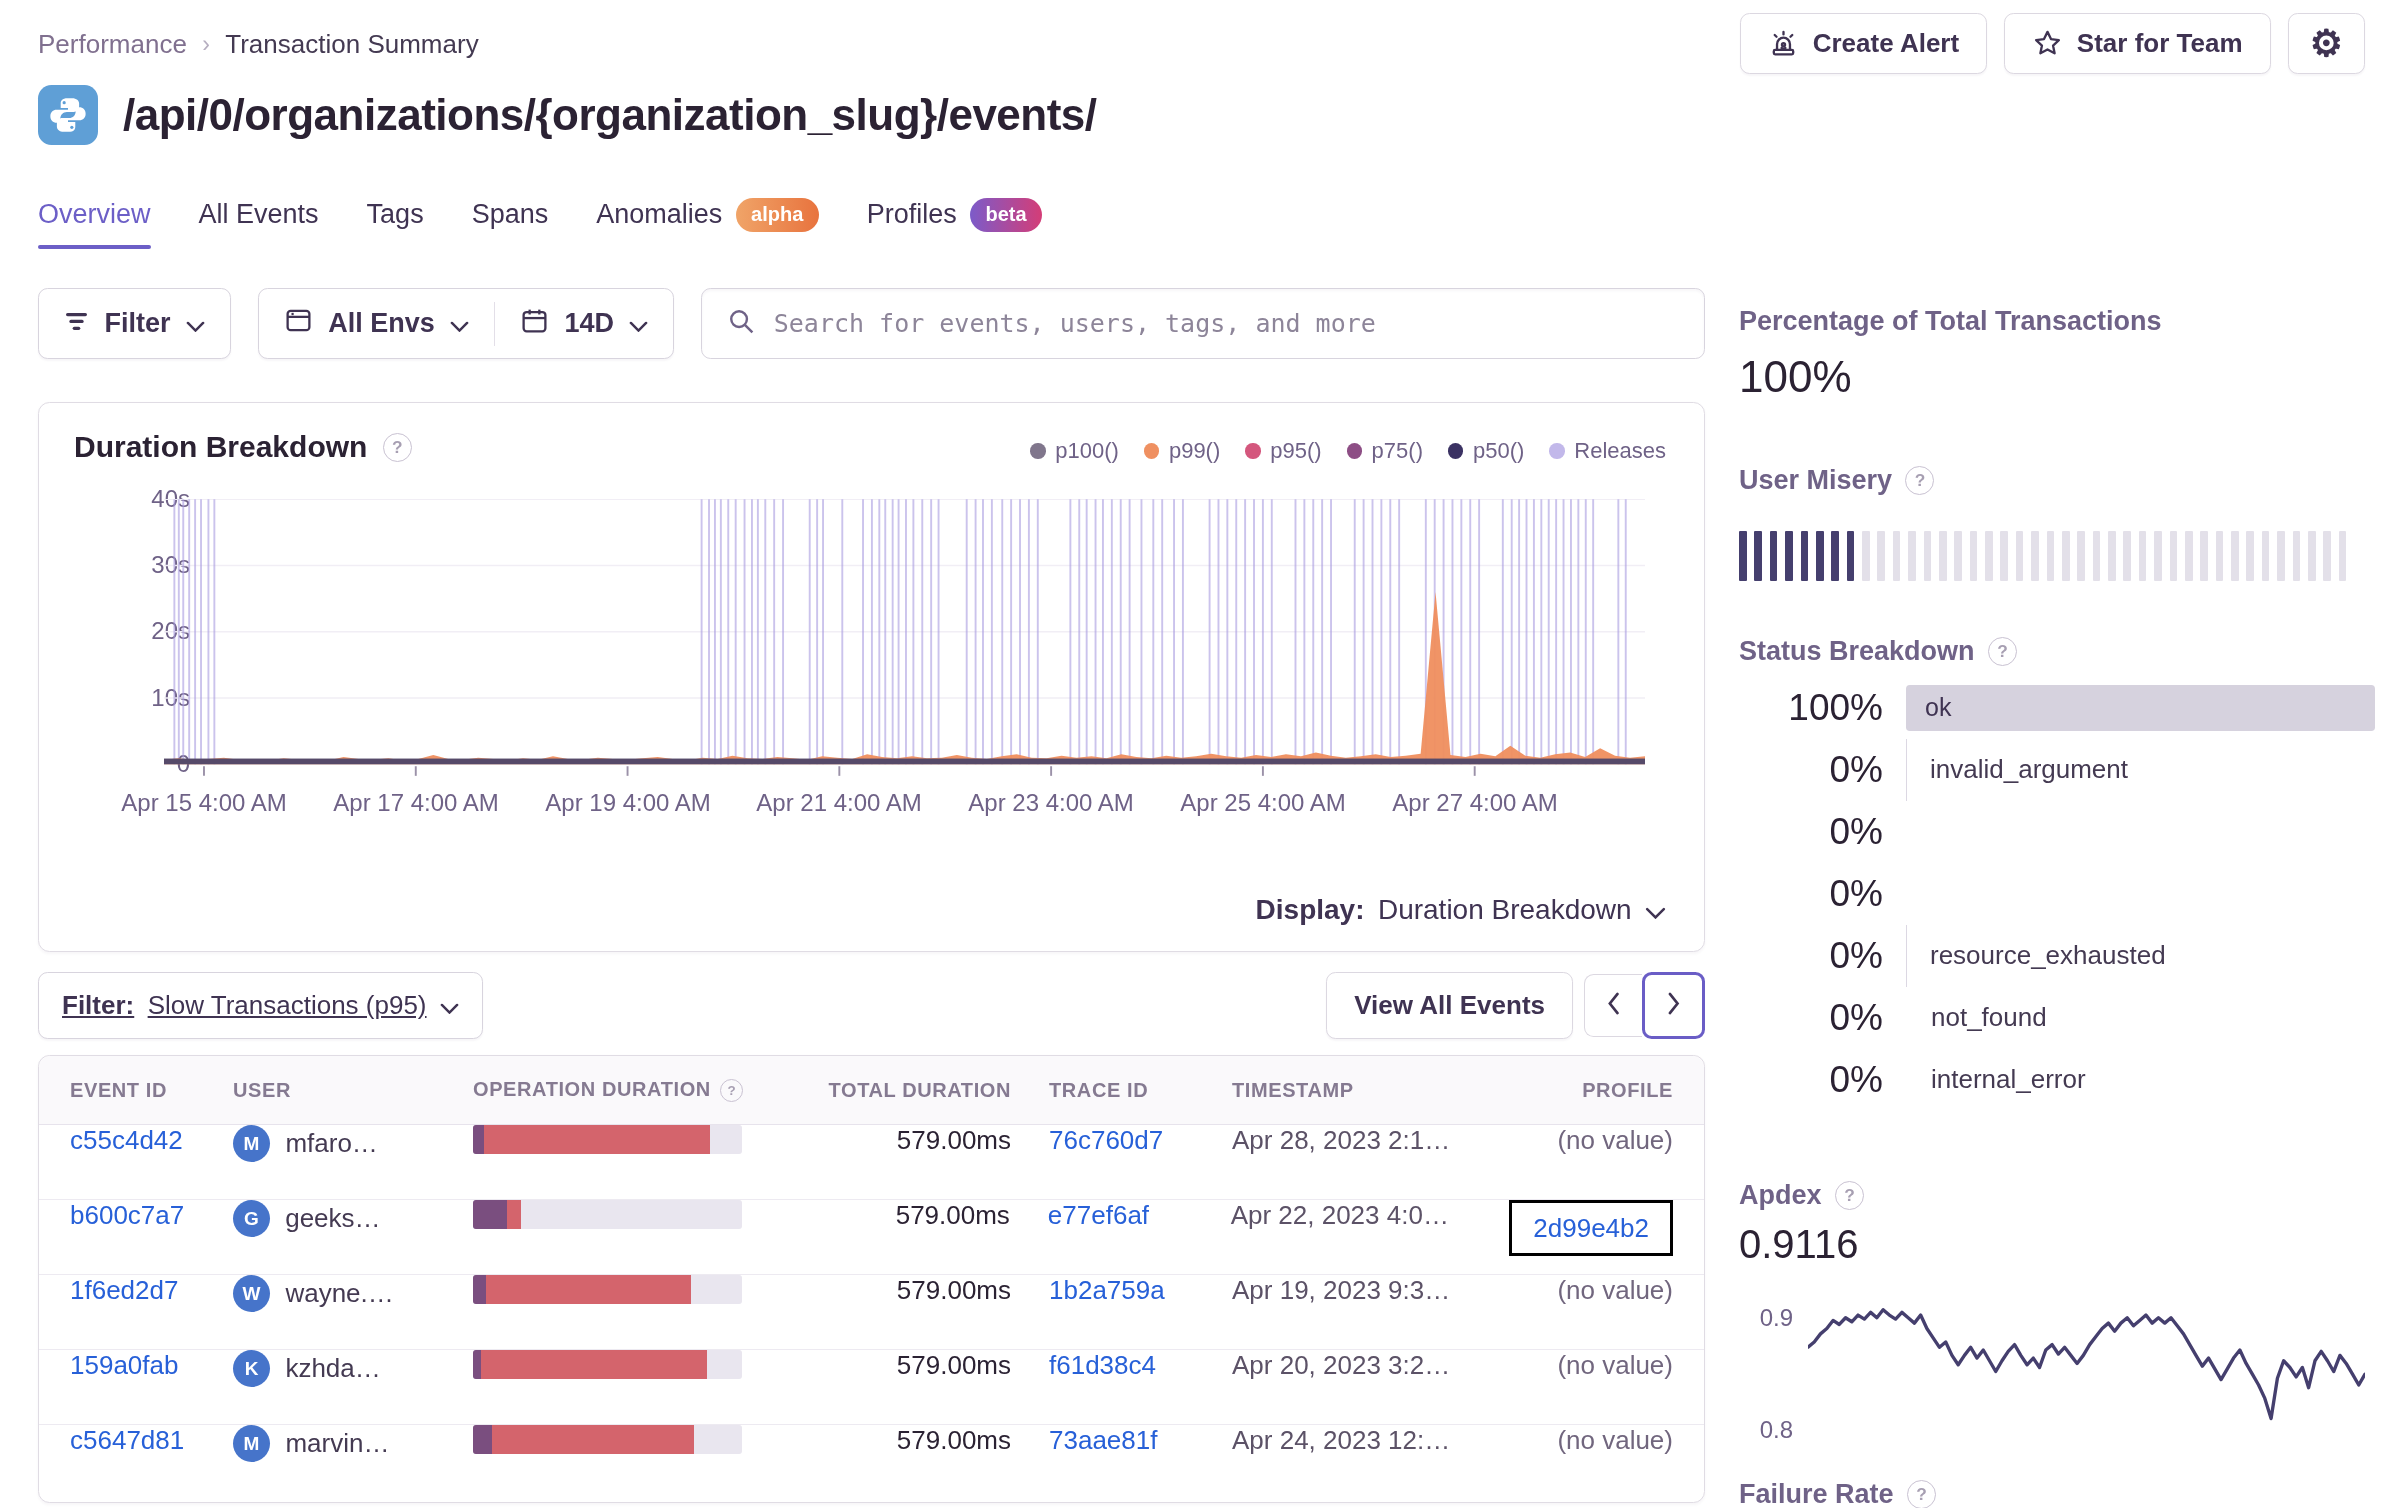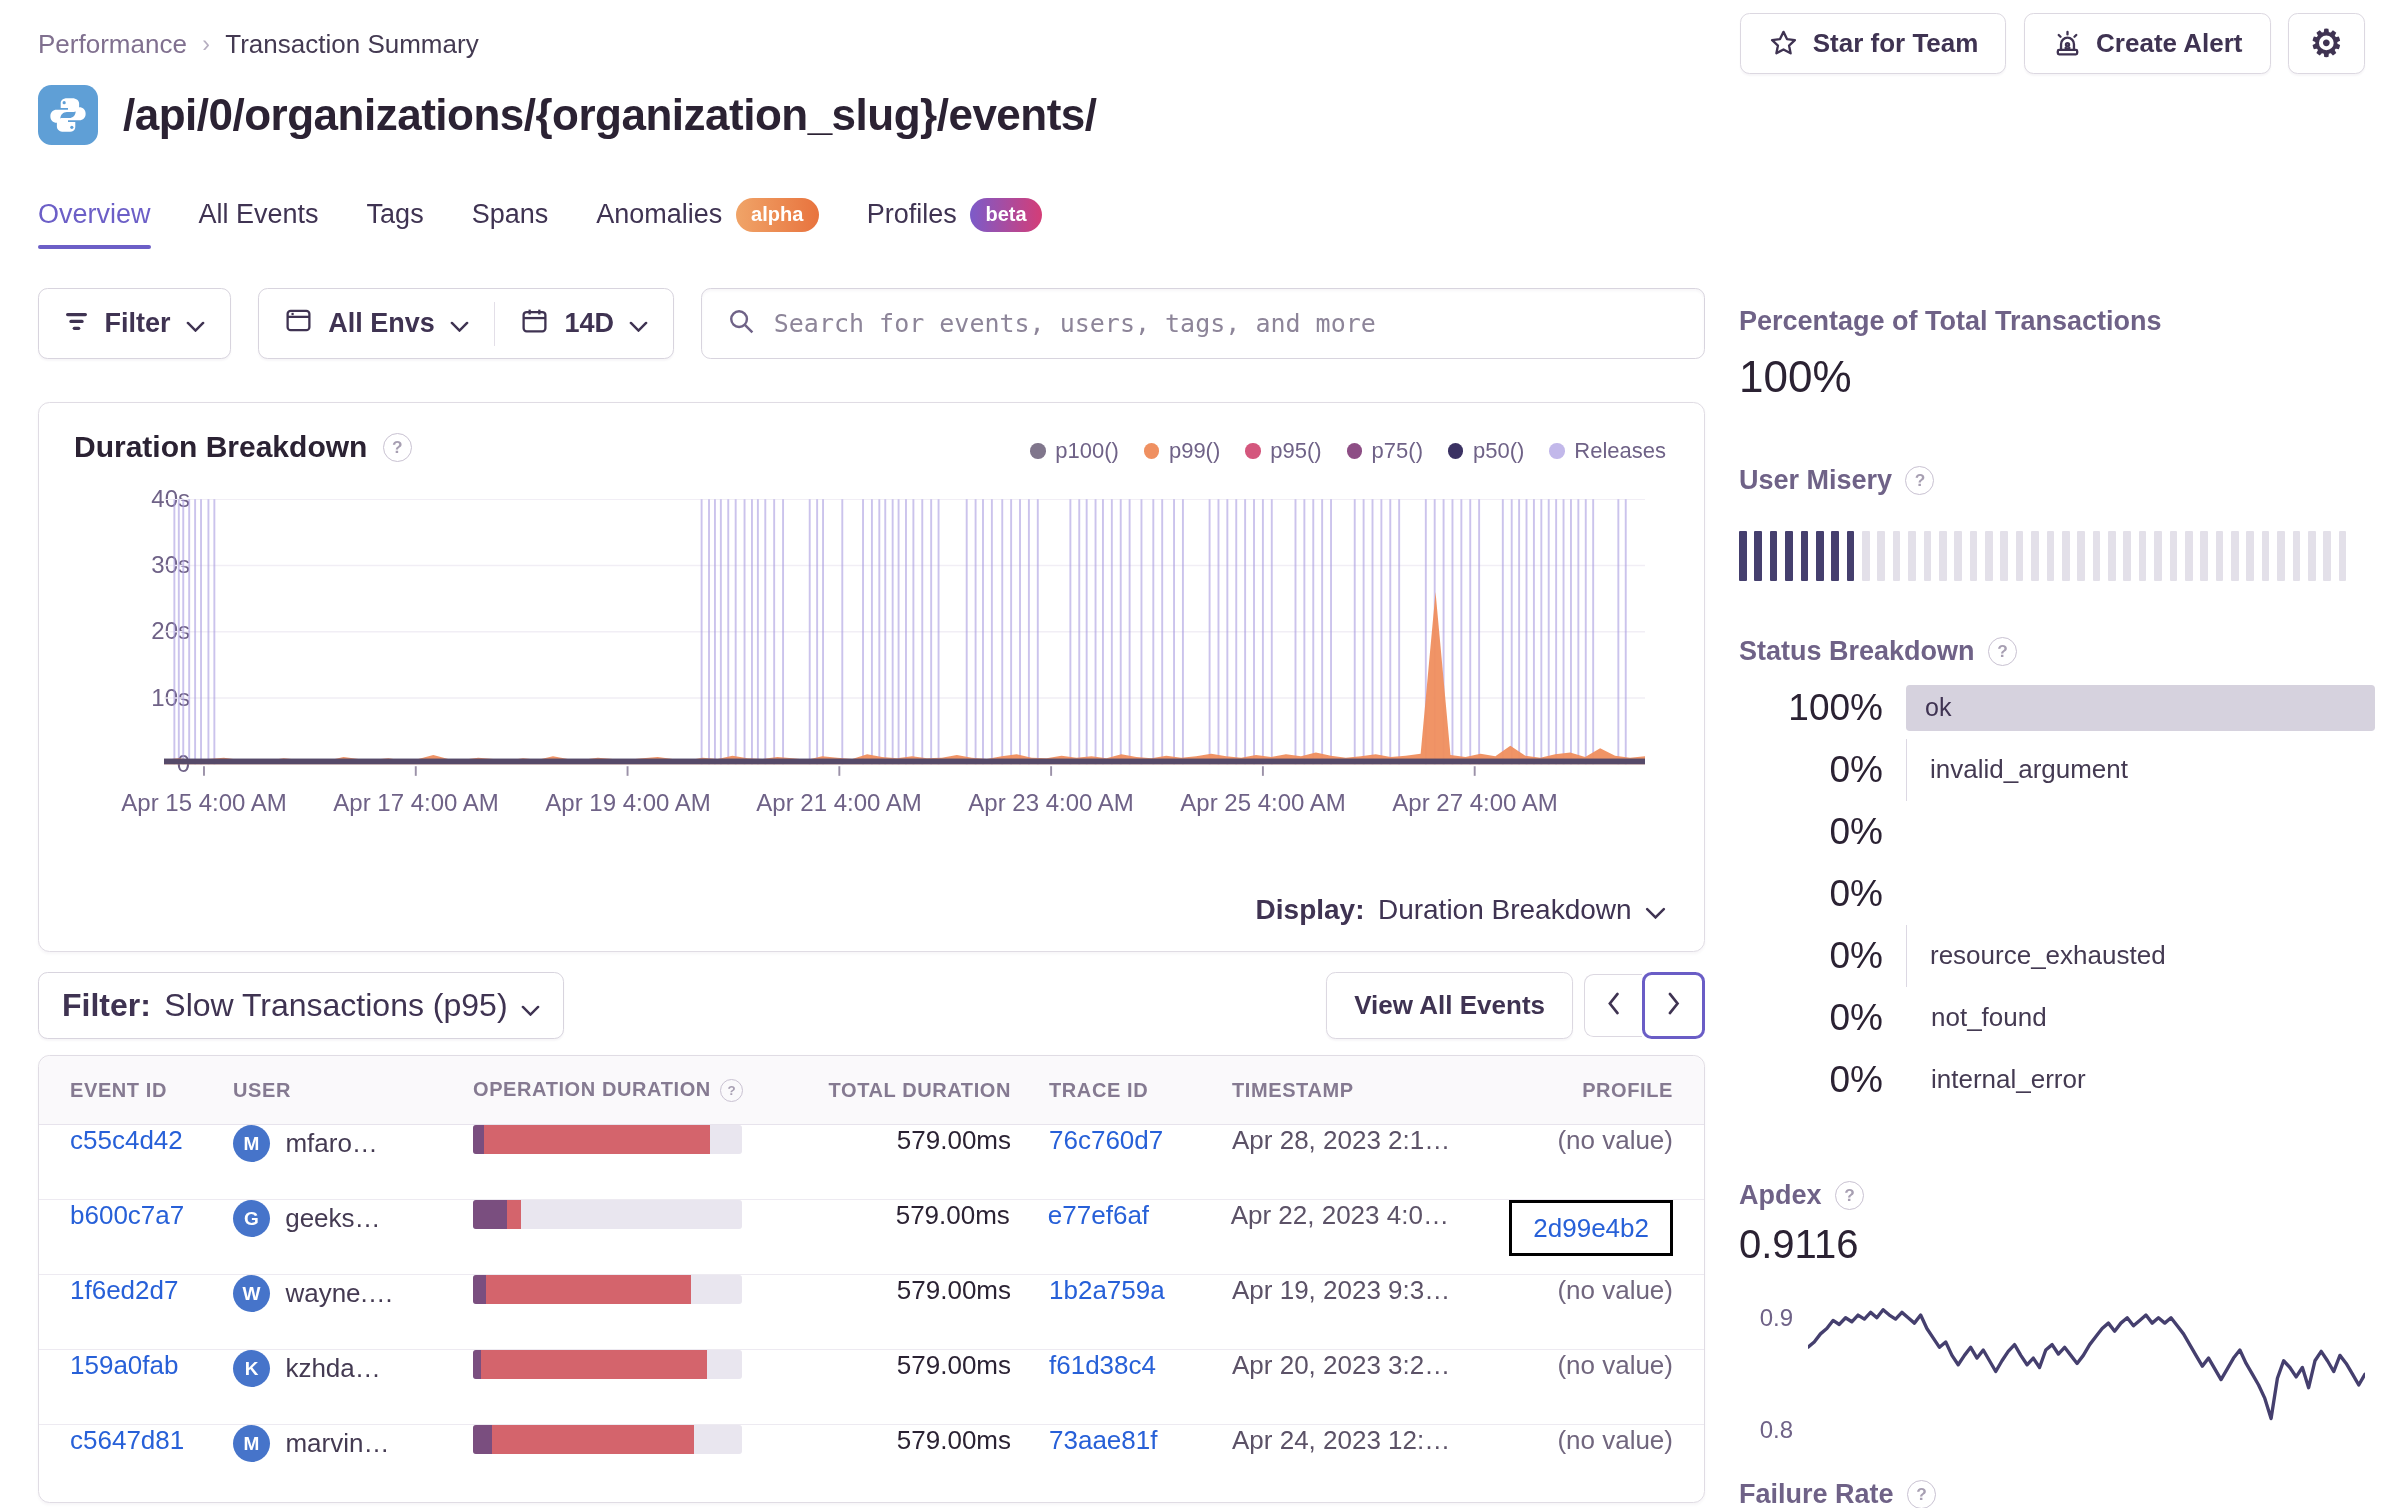--- a/index.html
+++ b/index.html
@@ -61,21 +61,21 @@
 
   .plot-wrap { position:absolute; left:125px; top:96px; width:1481px; height:279px; }
   .ylabels div { position:absolute; right:1514px; width:86px; text-align:right; font-size:24px; color:#6f6287; }
   .xlabels div { position:absolute; top:386px; transform:translateX(-50%); font-size:24px; color:#6f6287; white-space:nowrap; }
   .display-row { position:absolute; right:38px; bottom:25px; display:flex; align-items:center; gap:13.4px; font-size:28px; color:#3f3352; }
   .display-row .lbl { font-weight:700; }
 
   
   .events-toolbar { position:absolute; left:38px; top:972px; width:1667px; display:flex; align-items:center; }
   .etb-left { display:flex; align-items:center; gap:13.4px; height:67px; padding:2px 23px; background:#fff; border:1px solid #d8d4de;
-              border-radius:9.6px; font-size:32px; color:#3f3352; cursor:pointer; box-shadow:0 1.9px 1.9px rgba(45,32,70,0.04); }
+              border-radius:9.6px; font-size:26px; color:#3f3352; cursor:pointer; box-shadow:0 1.9px 1.9px rgba(45,32,70,0.04);text-decoration:underline; }
   .etb-left .lbl { font-weight:700; }
   .etb-right { margin-left:auto; display:flex; align-items:center; gap:11px; }
   .pager { display:flex; align-items:center; }
   .pager-btn { width:58px; height:63px; background:#fff; border:1px solid #dcd8e1; display:flex; align-items:center; justify-content:center; cursor:pointer; }
   .pager-prev { border-radius:9.6px 0 0 9.6px; border-right:none; }
   .pager-next { border-radius:9.6px; border:3.8px solid #6a5dc6; width:63px; height:67px; }
 
   
   .table-card { left:38px; top:1055px; width:1667px; height:448px; overflow:hidden; }
   .thead { display:flex; align-items:center; height:69px; padding:0 31px; background:#faf9fb; border-bottom:1px solid #e7e3ec;
@@ -128,39 +128,39 @@
 
   <div class="breadcrumb">
     <span class="crumb-muted">Performance</span>
     <span class="crumb-sep">›</span>
     <span class="crumb-current">Transaction Summary</span>
   </div>
 
   <div class="header-actions">
     <div class="btn">
       <span>
-        <svg width="31" height="31" viewBox="0 0 24 24" fill="none" stroke="#3f3352" stroke-width="1.8" stroke-linejoin="round">
-          <path d="M12 3l2.7 5.6 6.1.8-4.5 4.2 1.2 6-5.5-3-5.5 3 1.2-6L3.2 9.4l6.1-.8z"></path>
-        </svg>
-      </span>
-      <span>Star for Team</span>
-    </div>
-    <div class="btn">
-      <span>
         <svg width="31" height="31" viewBox="0 0 24 24" fill="none" stroke="#3f3352" stroke-width="1.8" stroke-linecap="round">
           <path d="M7 17v-4.5a5 5 0 0 1 10 0V17"></path>
             <rect x="4.5" y="17" width="15" height="3.4" rx="1"></rect>
           <line x1="12" y1="3" x2="12" y2="5"></line>
             <line x1="5.2" y1="5.4" x2="6.6" y2="6.8"></line>
             <line x1="18.8" y1="5.4" x2="17.4" y2="6.8"></line>
           <circle cx="12" cy="13" r="1.2"></circle>
             <path d="M10.5 15.5c1 .8 2 .8 3 0"></path>
         </svg>
       </span>
       <span>Create Alert</span>
+    </div>
+    <div class="btn">
+      <span>
+        <svg width="31" height="31" viewBox="0 0 24 24" fill="none" stroke="#3f3352" stroke-width="1.8" stroke-linejoin="round">
+          <path d="M12 3l2.7 5.6 6.1.8-4.5 4.2 1.2 6-5.5-3-5.5 3 1.2-6L3.2 9.4l6.1-.8z"></path>
+        </svg>
+      </span>
+      <span>Star for Team</span>
     </div>
     <div class="btn btn-icon-only">
       <span class="gear-glyph">⚙</span>
     </div>
   </div>
 
   <div class="title-row">
     <div class="title-icon">
       <svg width="46" height="46" viewBox="0 0 60 60">
         <path fill="#ffffff" d="M29.5 8c-7.5 0-9 3.4-9 7v6h9.5v2H15.2C10.4 23 7 26.4 7 31.5S10.4 40 15.2 40H20v-5.5c0-4.8 3.7-8.5 8.5-8.5h9c3.8 0 7-3 7-7v-4c0-4-3.5-7-9-7h-6z"></path>

